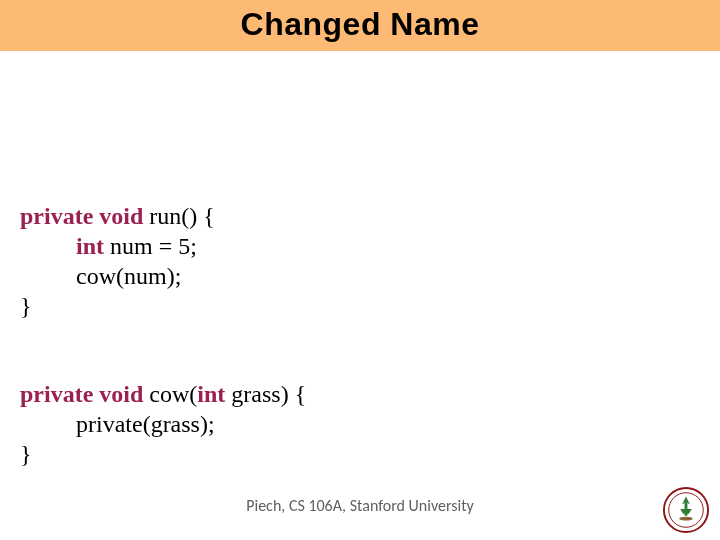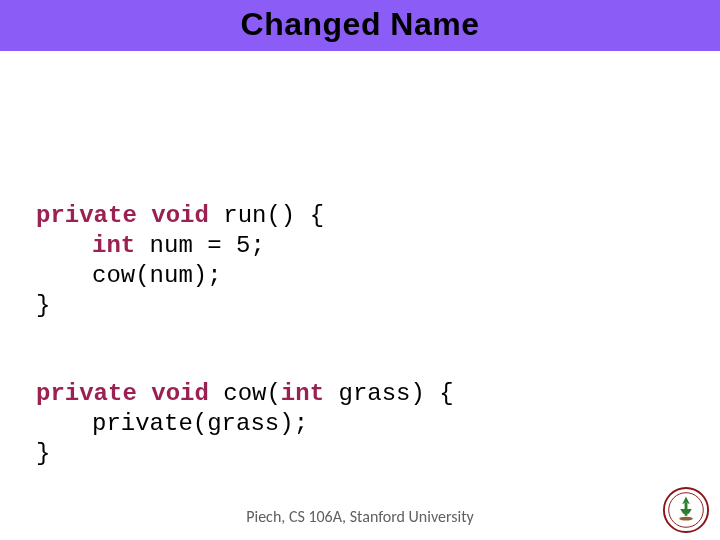--- a/index.html
+++ b/index.html
@@ -1,42 +1,42 @@
 <!DOCTYPE html>
 <html><head>
 <meta charset="utf-8">
 <style>
   * { margin: 0; padding: 0; box-sizing: border-box; }
   html, body { width: 720px; height: 540px; overflow: hidden; background: #fff; font-family: Arial, Helvetica, sans-serif; }
   .slide { position: relative; width: 720px; height: 540px; }
   .title-bar {
-    background: #8b5cf6;
+    background: #fdba74;
     width: 100%;
     padding: 6px 0 8px 0;
     text-align: center;
   }
   .title-bar h1 {
     font-size: 32px;
     font-weight: bold;
     color: #000;
     letter-spacing: 0.5px;
   }
   .code-area {
-    padding: 120px 30px 0 36px;
-    font-family: Liberation Mono, monospace;
+    padding: 120px 30px 0 20px;
+    font-family: Liberation Serif, serif;
     font-size: 24px;
     line-height: 1.25;
     color: #000;
   }
   .code-block { margin-bottom: 28px; white-space: pre; }
   .kw { color: #9a2151; font-weight: bold; }
   .indent { display: inline-block; width: 56px; }
   .footer {
     position: absolute;
-    bottom: 14px;
+    bottom: 25px;
     width: 100%;
     text-align: center;
     font-family: Calibri, Arial, sans-serif;
     font-size: 16px;
     color: #606060;
   }
   .seal {
     position: absolute;
     right: 10px;
     bottom: 6px;

